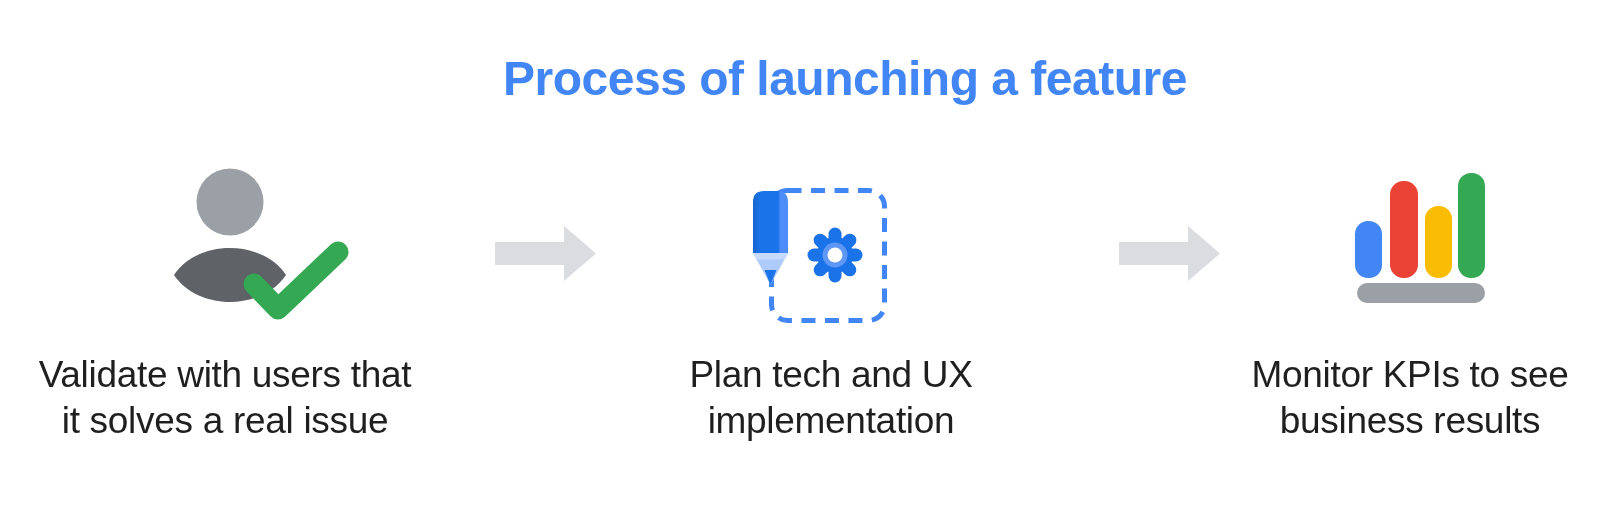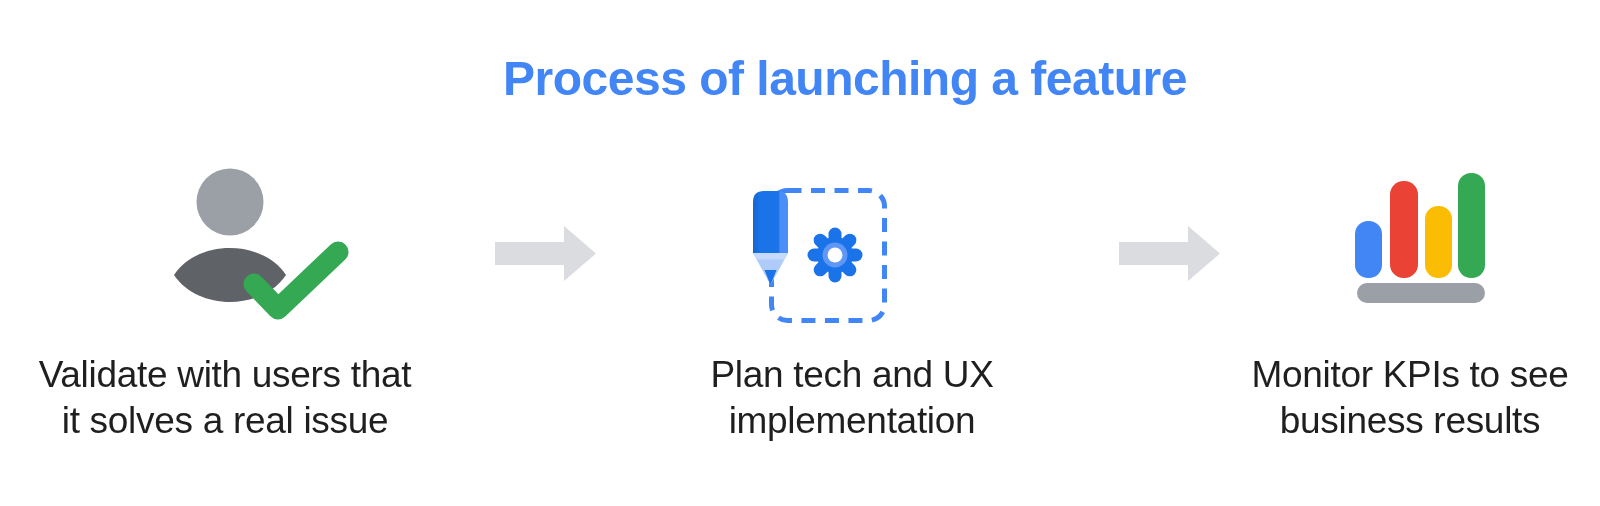--- a/index.html
+++ b/index.html
@@ -40,21 +40,21 @@
     top: 352px;
     width: 400px;
     text-align: center;
     font-size: 37px;
     line-height: 46px;
     letter-spacing: -0.3px;
     color: #1F1F1F;
     white-space: pre-line;
   }
   .label-1 { left: 25px; }
-  .label-2 { left: 652px; }
+  .label-2 { left: 631px; }
   .label-3 { left: 1210px; }
 </style>
 </head>
 <body>
 
 <div class="canvas">
 
   <h1 class="title">Process of launching a feature</h1>
 
   <svg class="icon icon-person" width="180" height="180" viewBox="0 0 180 180">

